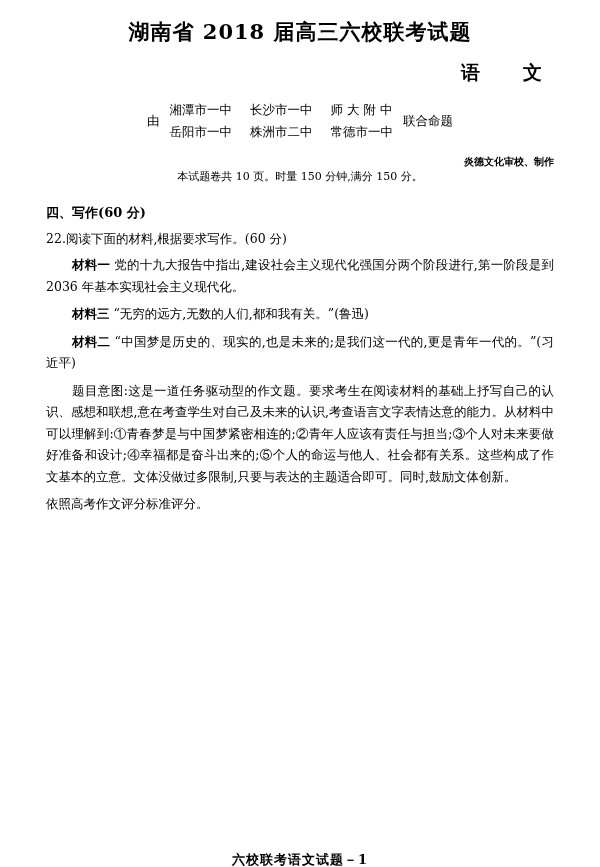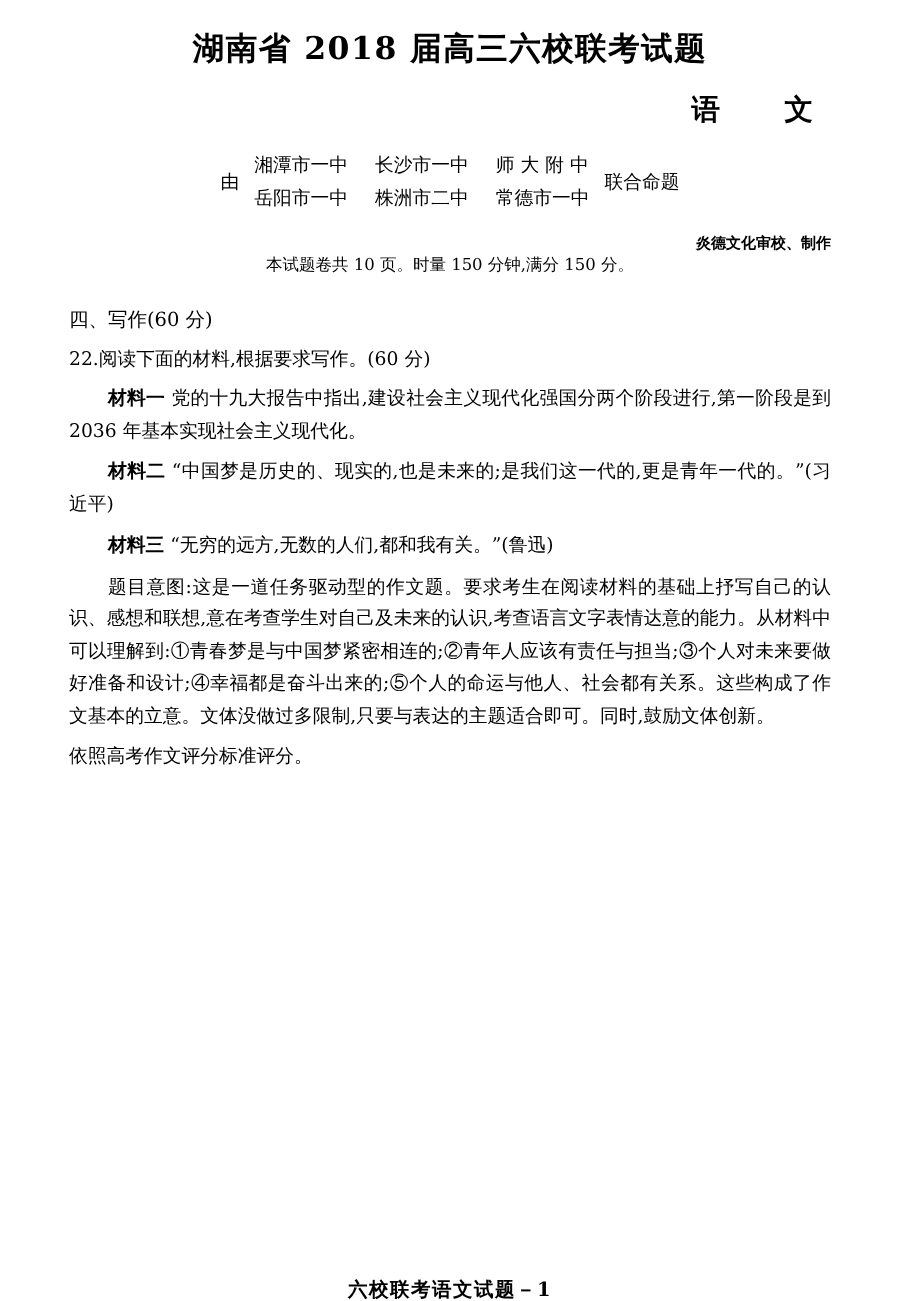--- a/index.html
+++ b/index.html
@@ -69,21 +69,21 @@
     font-size: 10px;
     font-weight: bold;
     margin-top: 14px;
   }
   .exam-note {
     text-align: center;
     font-size: 11px;
   }
   .section-head {
     font-size: 13px;
-    font-weight: normal;
+    font-weight: bold;
     margin-top: 20px;
   }
   .q-line {
     font-size: 12.5px;
     margin-top: 9px;
   }
   .para {
     font-size: 12.5px;
     line-height: 1.72;
     margin-top: 6px;
@@ -139,27 +139,27 @@
   <div class="section-head">四、写作(60 分)</div>
 
   <div class="q-line">22.阅读下面的材料,根据要求写作。(60 分)</div>
 
   <div class="para indent2">
     <span class="mat-label">材料一</span>
     <span>党的十九大报告中指出,建设社会主义现代化强国分两个阶段进行,第一阶段是到 2036 年基本实现社会主义现代化。</span>
   </div>
 
   <div class="para indent2">
-    <span class="mat-label">材料二</span>
-    <span>“中国梦是历史的、现实的,也是未来的;是我们这一代的,更是青年一代的。”(习近平)</span>
+    <span class="mat-label">材料三</span>
+    <span>“无穷的远方,无数的人们,都和我有关。”(鲁迅)</span>
   </div>
 
   <div class="para indent2">
-    <span class="mat-label">材料三</span>
-    <span>“无穷的远方,无数的人们,都和我有关。”(鲁迅)</span>
+    <span class="mat-label">材料二</span>
+    <span>“中国梦是历史的、现实的,也是未来的;是我们这一代的,更是青年一代的。”(习近平)</span>
   </div>
 
 
   <div class="para indent2">题目意图:这是一道任务驱动型的作文题。要求考生在阅读材料的基础上抒写自己的认识、感想和联想,意在考查学生对自己及未来的认识,考查语言文字表情达意的能力。从材料中可以理解到:①青春梦是与中国梦紧密相连的;②青年人应该有责任与担当;③个人对未来要做好准备和设计;④幸福都是奋斗出来的;⑤个人的命运与他人、社会都有关系。这些构成了作文基本的立意。文体没做过多限制,只要与表达的主题适合即可。同时,鼓励文体创新。</div>
 
   <div class="para">依照高考作文评分标准评分。</div>
 
   <div class="footer">六校联考语文试题－1</div>
 
 </div>

